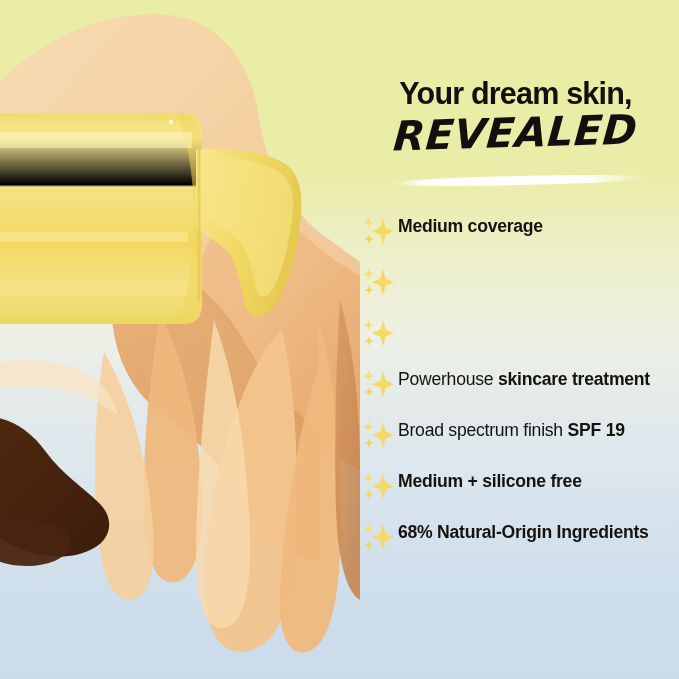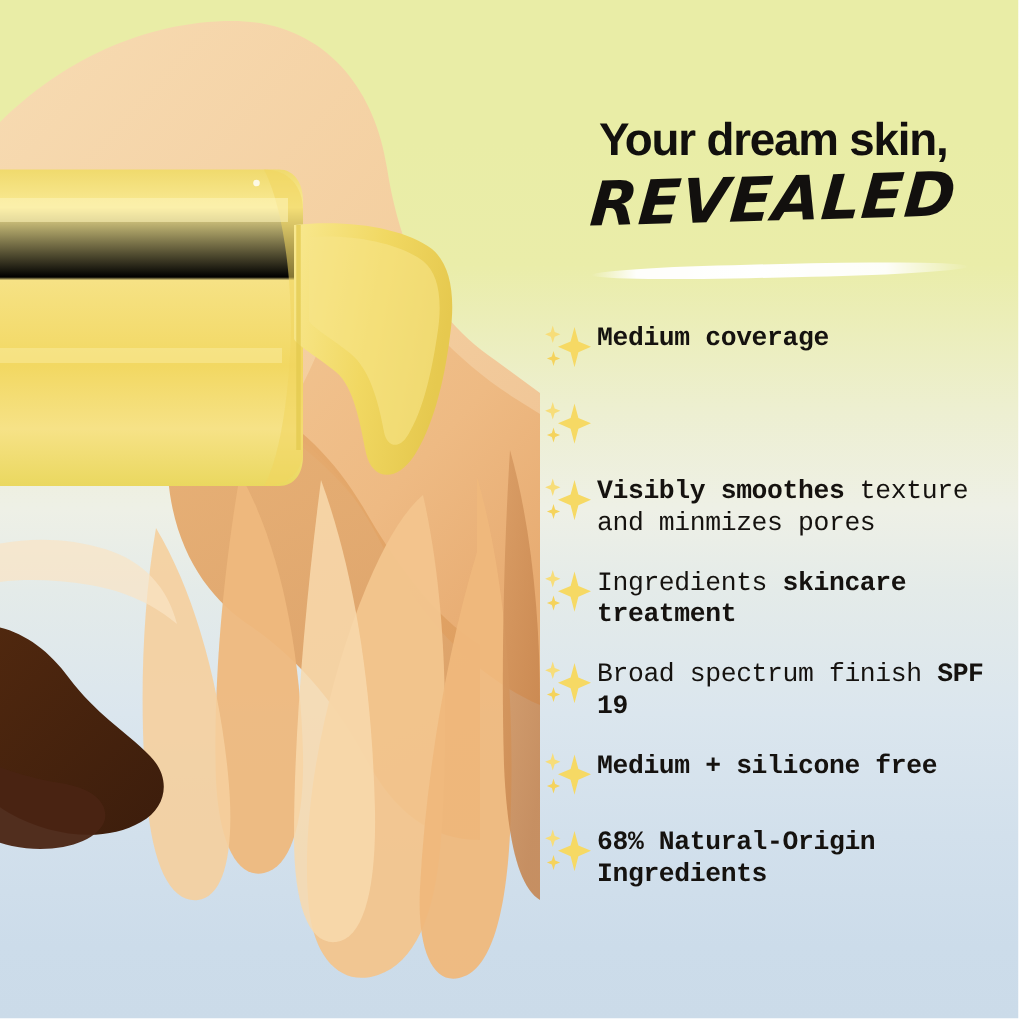--- a/index.html
+++ b/index.html
@@ -100,21 +100,20 @@
     left: 8px;
     top: 214px;
     width: 319px;
   }
   .bullet {
     position: relative;
     display: flex;
     align-items: flex-start;
     min-height: 26px;
     margin-bottom: 16px;
-    font-family: Liberation Mono, monospace;
   }
   .spark {
     flex: 0 0 38px;
     width: 38px;
     height: 34px;
     position: relative;
     margin-top: 1px;
   }
   .spark svg { position:absolute; left:0; top:0; width:38px; height:34px; }
   .btext {
@@ -282,35 +281,32 @@
       </div>
 
       <div class="bullet">
         <span class="spark">
           <svg viewBox="0 0 38 34" xmlns="http://www.w3.org/2000/svg">
             <path d="M23 3 L25.6 12.6 L34 16.2 L25.6 19.8 L23 29.8 L20.4 19.8 L12 16.2 L20.4 12.6 Z" fill="#f6d964"></path>
             <path d="M8.5 2 L9.8 6.3 L13.6 7.9 L9.8 9.5 L8.5 13.6 L7.2 9.5 L3.4 7.9 L7.2 6.3 Z" fill="#f7dd79"></path>
             <path d="M9 19 L10.1 22.6 L13.4 24 L10.1 25.4 L9 29 L7.9 25.4 L4.6 24 L7.9 22.6 Z" fill="#f5d35c"></path>
           </svg>
         </span>
-        <span class="btext">
-          <b>Visibly smoothes</b><span> texture and minmizes pores</span>
-        </span>
       </div>
 
       <div class="bullet">
         <span class="spark">
           <svg viewBox="0 0 38 34" xmlns="http://www.w3.org/2000/svg">
             <path d="M23 3 L25.6 12.6 L34 16.2 L25.6 19.8 L23 29.8 L20.4 19.8 L12 16.2 L20.4 12.6 Z" fill="#f6d964"></path>
             <path d="M8.5 2 L9.8 6.3 L13.6 7.9 L9.8 9.5 L8.5 13.6 L7.2 9.5 L3.4 7.9 L7.2 6.3 Z" fill="#f7dd79"></path>
             <path d="M9 19 L10.1 22.6 L13.4 24 L10.1 25.4 L9 29 L7.9 25.4 L4.6 24 L7.9 22.6 Z" fill="#f5d35c"></path>
           </svg>
         </span>
         <span class="btext">
-          <span>Ingredients </span><b>skincare treatment</b>
+          <span>Powerhouse </span><b>skincare treatment</b>
         </span>
       </div>
 
       <div class="bullet">
         <span class="spark">
           <svg viewBox="0 0 38 34" xmlns="http://www.w3.org/2000/svg">
             <path d="M23 3 L25.6 12.6 L34 16.2 L25.6 19.8 L23 29.8 L20.4 19.8 L12 16.2 L20.4 12.6 Z" fill="#f6d964"></path>
             <path d="M8.5 2 L9.8 6.3 L13.6 7.9 L9.8 9.5 L8.5 13.6 L7.2 9.5 L3.4 7.9 L7.2 6.3 Z" fill="#f7dd79"></path>
             <path d="M9 19 L10.1 22.6 L13.4 24 L10.1 25.4 L9 29 L7.9 25.4 L4.6 24 L7.9 22.6 Z" fill="#f5d35c"></path>
           </svg>

